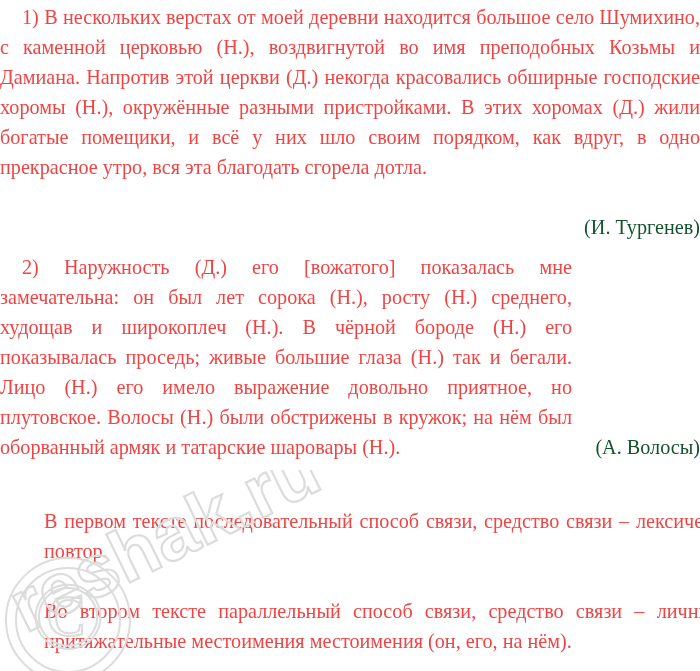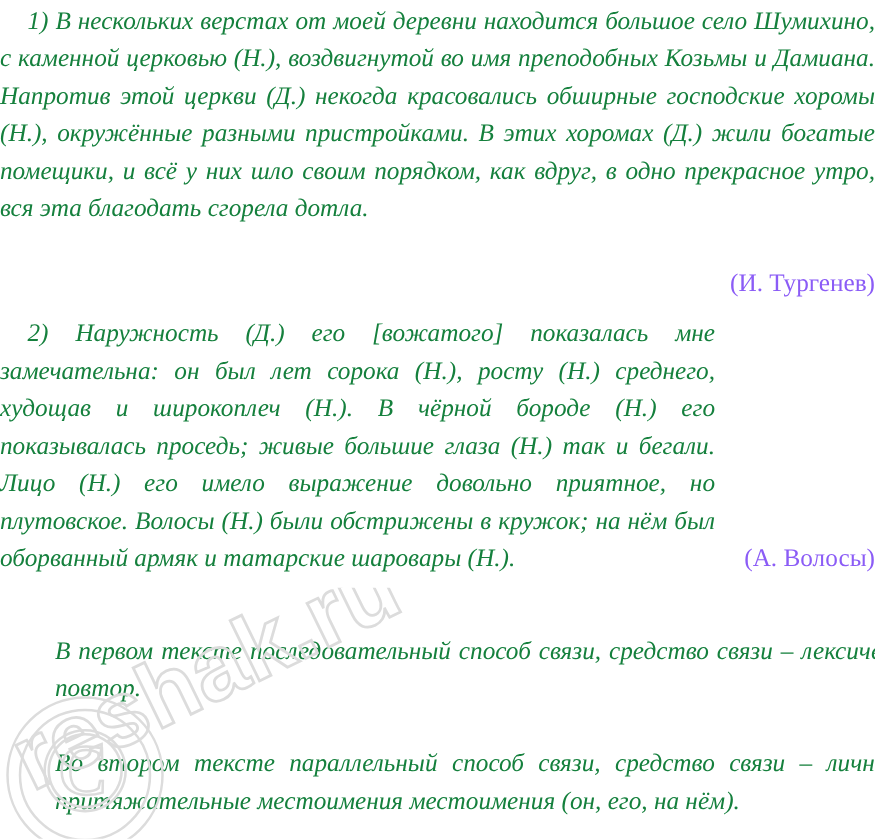--- a/index.html
+++ b/index.html
@@ -52,30 +52,29 @@
   p.para {
     margin: 0;
     font-size: 20.2px;
     line-height: 30px;
     text-align: justify;
     text-align-last: left;
     text-indent: 22px;
     letter-spacing: 0;
     word-spacing: 0;
     hyphens: none;
-    color: #15803d;
-    font-style: italic;
+    color: #ef4444;
   }
 
   .attribution {
     margin: 0;
     font-size: 20.2px;
     line-height: 30px;
     text-align: right;
-    color: #8b5cf6;
+    color: #14532d;
   }
 
   .block-1 { position: absolute; left: 0; top: 2px;  width: 700px; }
   .attr-1  { position: absolute; left: 0; top: 212px; width: 700px; }
   .block-2 { position: absolute; left: 0; top: 252px; width: 572px; }
   .attr-2  { position: absolute; left: 0; top: 432px; width: 700px; }
 
   .answer {
     position: absolute;
     left: 0;

